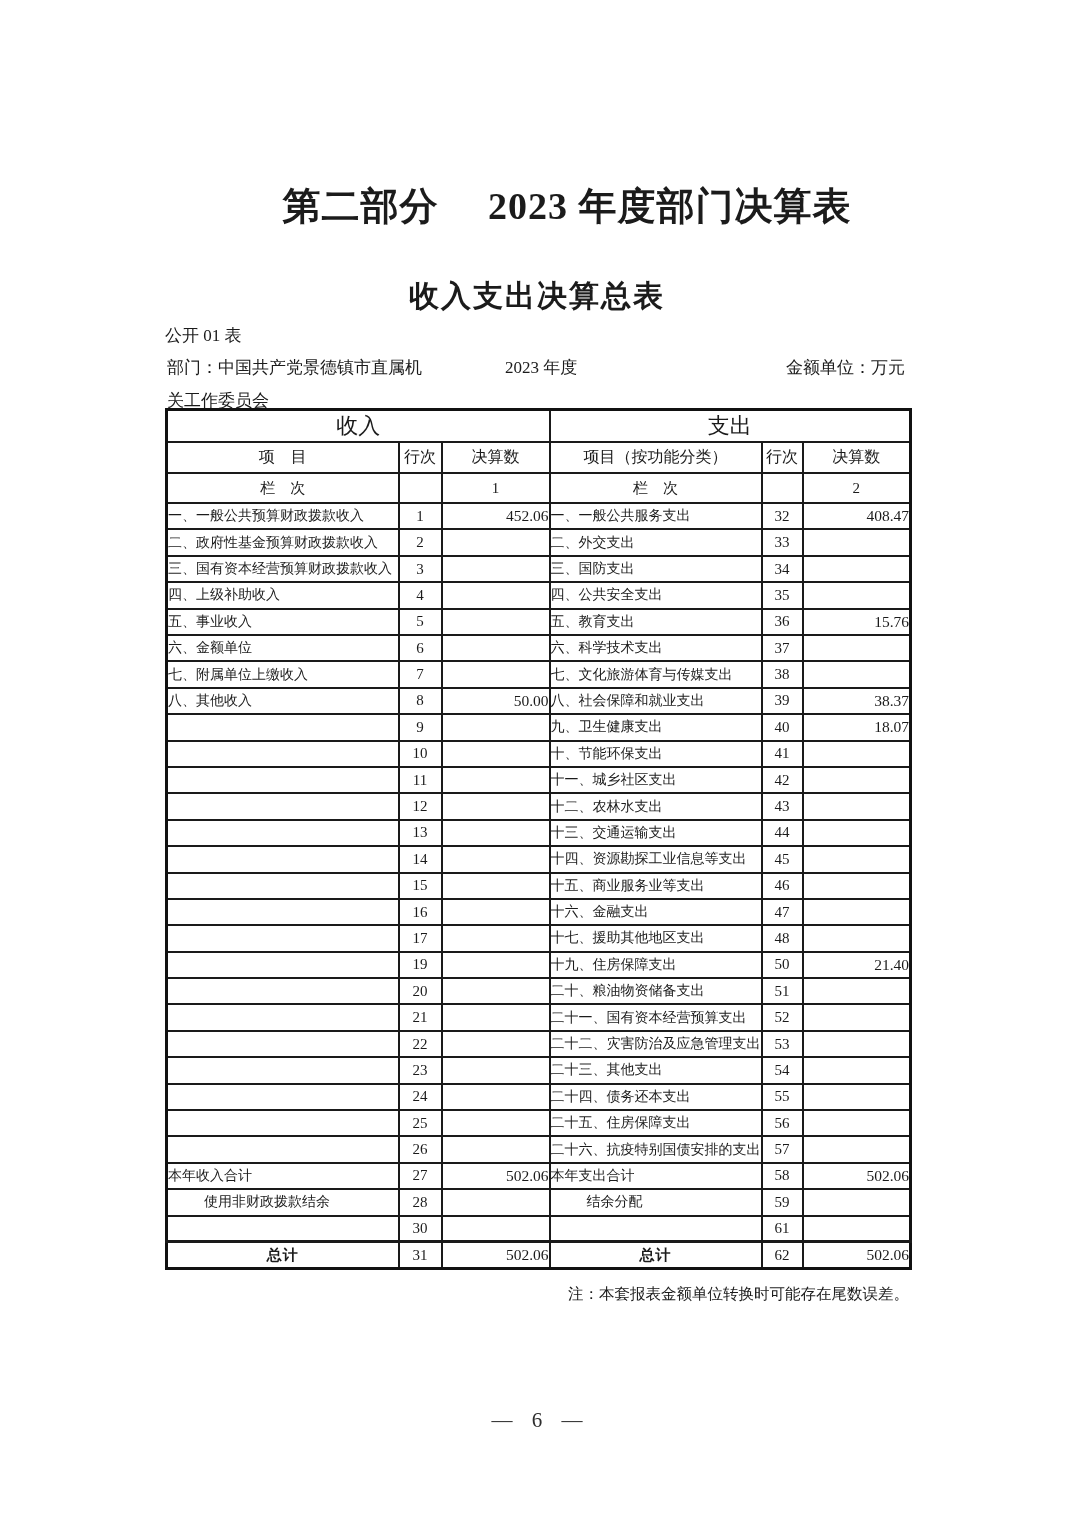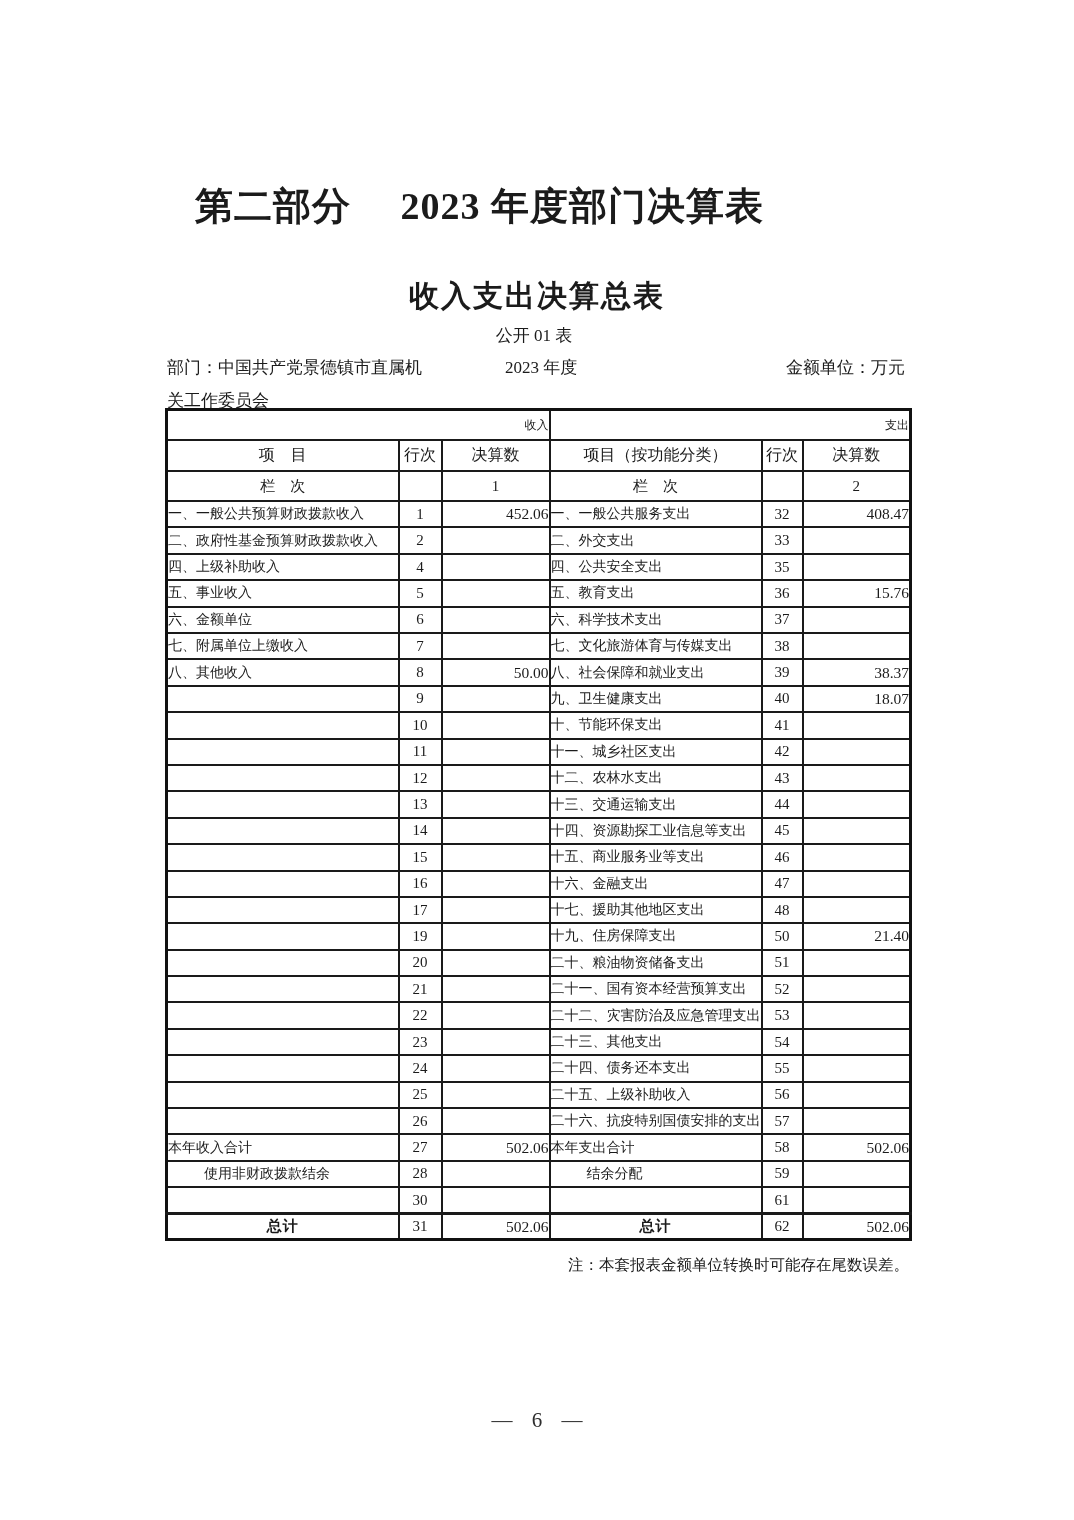--- a/index.html
+++ b/index.html
@@ -15,39 +15,40 @@
     color: #1b1b1b;
     overflow: hidden;
   }
   .content {
     width: 744px;
     margin: 0 auto;
   }
   .title {
     margin: 0;
     padding-top: 186px;
+    text-align: center;
     font-size: 38px;
     line-height: 1.08;
     font-weight: 700;
     letter-spacing: 1px;
     transform: translateX(30px);
     font-family: "Liberation Serif", "DejaVu Serif", serif;
   }
   .subtitle {
     margin: 54px 0 0 0;
     text-align: center;
     font-size: 30px;
     line-height: 1;
     font-weight: 600;
     letter-spacing: 2px;
     font-family: "Liberation Sans", "DejaVu Sans", sans-serif;
   }
   .open-label {
     margin-top: 16px;
-    text-align: center;
+    text-align: left;
     padding-right: 6px;
     font-size: 17px;
     line-height: 1;
   }
   .info-row {
     position: relative;
     margin-top: 7px;
     height: 57px;
     font-size: 17px;
   }
@@ -78,21 +79,21 @@
     table-layout: fixed;
     border: 3px solid #111;
   }
   table.budget th, table.budget td {
     border: 2px solid #1a1a1a;
     padding: 0;
     overflow: hidden;
     white-space: nowrap;
     font-weight: normal;
   }
-  tr.h1 th { height: 28px; font-size: 12px; text-align: right; }
+  tr.h1 th { height: 28px; font-size: 22px; text-align: center; }
   tr.h2 th { height: 29px; font-size: 16px; text-align: center; }
   tr.h3 th { height: 28px; font-size: 15px; text-align: center; }
   tbody tr { height: 26.4px; }
   td.item {
     text-align: left;
     padding-left: 6px;
     font-size: 14px;
   }
   td.item.indent { padding-left: 36px; }
   td.item.total {
@@ -185,20 +186,28 @@
         </tr>
         <tr>
           <td class="item">二、政府性基金预算财政拨款收入</td>
           <td class="rowno">2</td>
           <td class="val"></td>
           <td class="item">二、外交支出</td>
           <td class="rowno">33</td>
           <td class="val"></td>
         </tr>
         <tr>
+          <td class="item">三、国有资本经营预算财政拨款收入</td>
+          <td class="rowno">3</td>
+          <td class="val"></td>
+          <td class="item">三、国防支出</td>
+          <td class="rowno">34</td>
+          <td class="val"></td>
+        </tr>
+        <tr>
           <td class="item">四、上级补助收入</td>
           <td class="rowno">4</td>
           <td class="val"></td>
           <td class="item">四、公共安全支出</td>
           <td class="rowno">35</td>
           <td class="val"></td>
         </tr>
         <tr>
           <td class="item">五、事业收入</td>
           <td class="rowno">5</td>
@@ -348,21 +357,21 @@
           <td class="rowno">24</td>
           <td class="val"></td>
           <td class="item">二十四、债务还本支出</td>
           <td class="rowno">55</td>
           <td class="val"></td>
         </tr>
         <tr>
           <td class="item"></td>
           <td class="rowno">25</td>
           <td class="val"></td>
-          <td class="item">二十五、上级补助收入</td>
+          <td class="item">二十五、住房保障支出</td>
           <td class="rowno">56</td>
           <td class="val"></td>
         </tr>
         <tr>
           <td class="item"></td>
           <td class="rowno">26</td>
           <td class="val"></td>
           <td class="item">二十六、抗疫特别国债安排的支出</td>
           <td class="rowno">57</td>
           <td class="val"></td>

